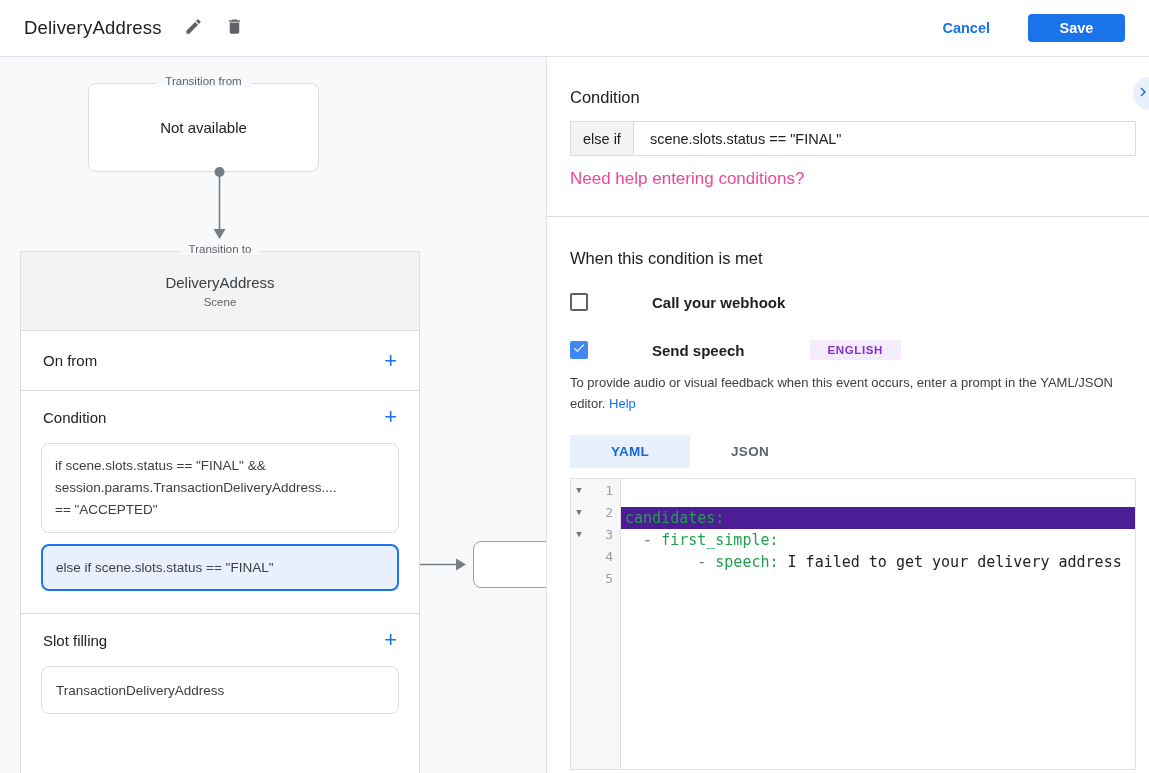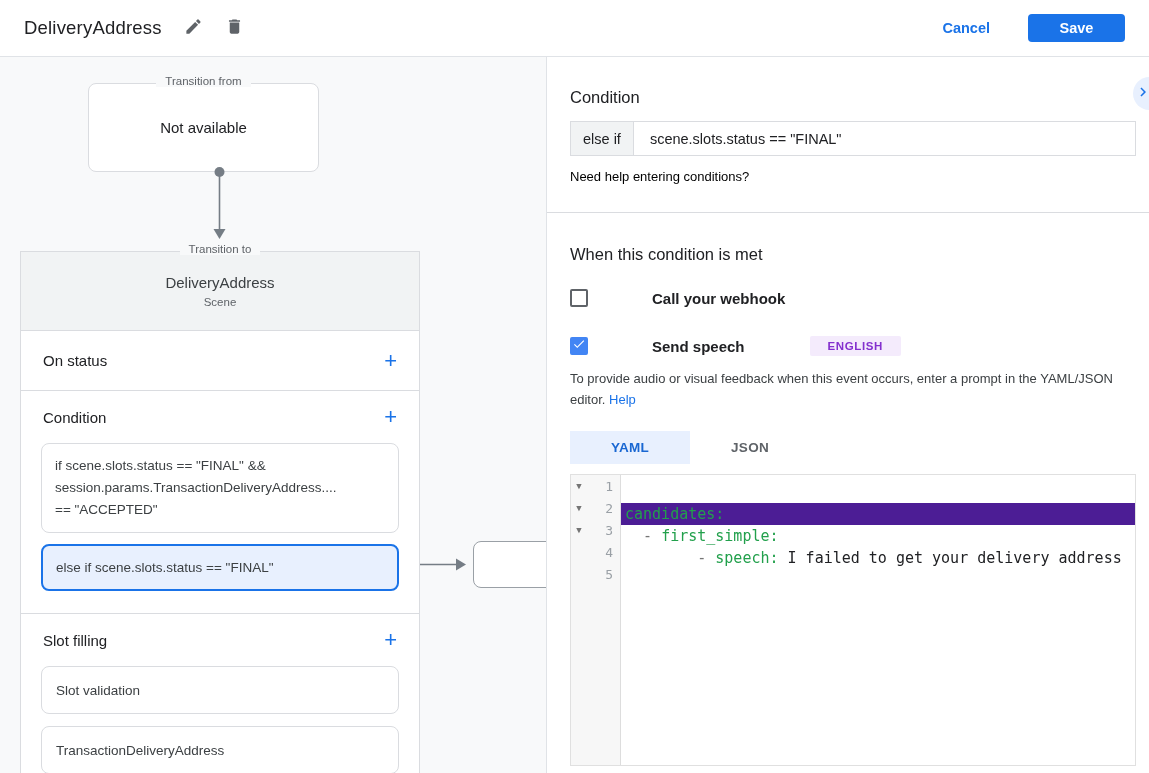--- a/index.html
+++ b/index.html
@@ -72,21 +72,21 @@
     border-radius:50%; background:#e8f0fe; border:none; cursor:pointer;
     display:flex; align-items:center; justify-content:center; padding-right:14px; }
   .panel-h { font-size:16.5px; font-weight:400; color:#202124; }
   .h-condition { margin-top:31px; }
   .cond-input-row { margin-top:14px; display:flex; border:1px solid #dadce0; height:35px;
     background:#fff; align-items:stretch; }
   .cond-prefix { background:#f1f3f4; border-right:1px solid #dadce0; display:flex;
     align-items:center; padding:0 12px; font-size:14.5px; color:#202124; flex:none; }
   .cond-value { flex:1; display:flex; align-items:center; padding:0 16px;
     font-size:14.5px; color:#202124; }
-  .help-link { display:inline-block; margin-top:13px; font-size:13px; color:#000000;
+  .help-link { display:inline-block; margin-top:13px; font-size:17px; color:#ec4899;
     text-decoration:none; cursor:pointer;text-align:right; }
   .panel-divider { border-bottom:1px solid #dadce0; margin:27px -13px 0 -23px; }
   .h-when { margin-top:32px; }
 
   .check-row { display:flex; align-items:center; margin-top:25px;gap:48px; }
   .check-row.prompts { margin-top:29px; }
   .checkbox { width:18px; height:18px; border:2px solid #5f6368; border-radius:2px;
     background:#fff; cursor:pointer; flex:none; }
   .checkbox.checked { background:#4285f4; border-color:#4285f4;
     display:flex; align-items:center; justify-content:center; }
@@ -169,21 +169,21 @@
       <div class="legend">
         <span>Transition to</span>
       </div>
 
       <div class="scene-header">
         <div class="scene-title">DeliveryAddress</div>
         <div class="scene-sub">Scene</div>
       </div>
 
       <div class="row-header on-enter-row">
-        <span class="on-enter-label">On status</span>
+        <span class="on-enter-label">On from</span>
         <button class="plus-btn"><span>+</span></button>
       </div>
 
       <div class="section">
         <div class="section-head">
           <span class="section-label">Condition</span>
           <button class="plus-btn"><span>+</span></button>
         </div>
         <div class="cond-box">
           <div>if scene.slots.status == "FINAL" &amp;&amp;</div>
@@ -192,23 +192,20 @@
         </div>
         <div class="cond-box-selected">
           <span>else if scene.slots.status == "FINAL"</span>
         </div>
       </div>
 
       <div class="section" style="border-bottom:none;">
         <div class="section-head">
           <span class="section-label">Slot filling</span>
           <button class="plus-btn"><span>+</span></button>
-        </div>
-        <div class="slot-box">
-          <span>Slot validation</span>
         </div>
         <div class="slot-box">
           <span>TransactionDeliveryAddress</span>
         </div>
       </div>
     </div>
   </div>
 
   <div class="panel">
     <button class="chevron-btn">

